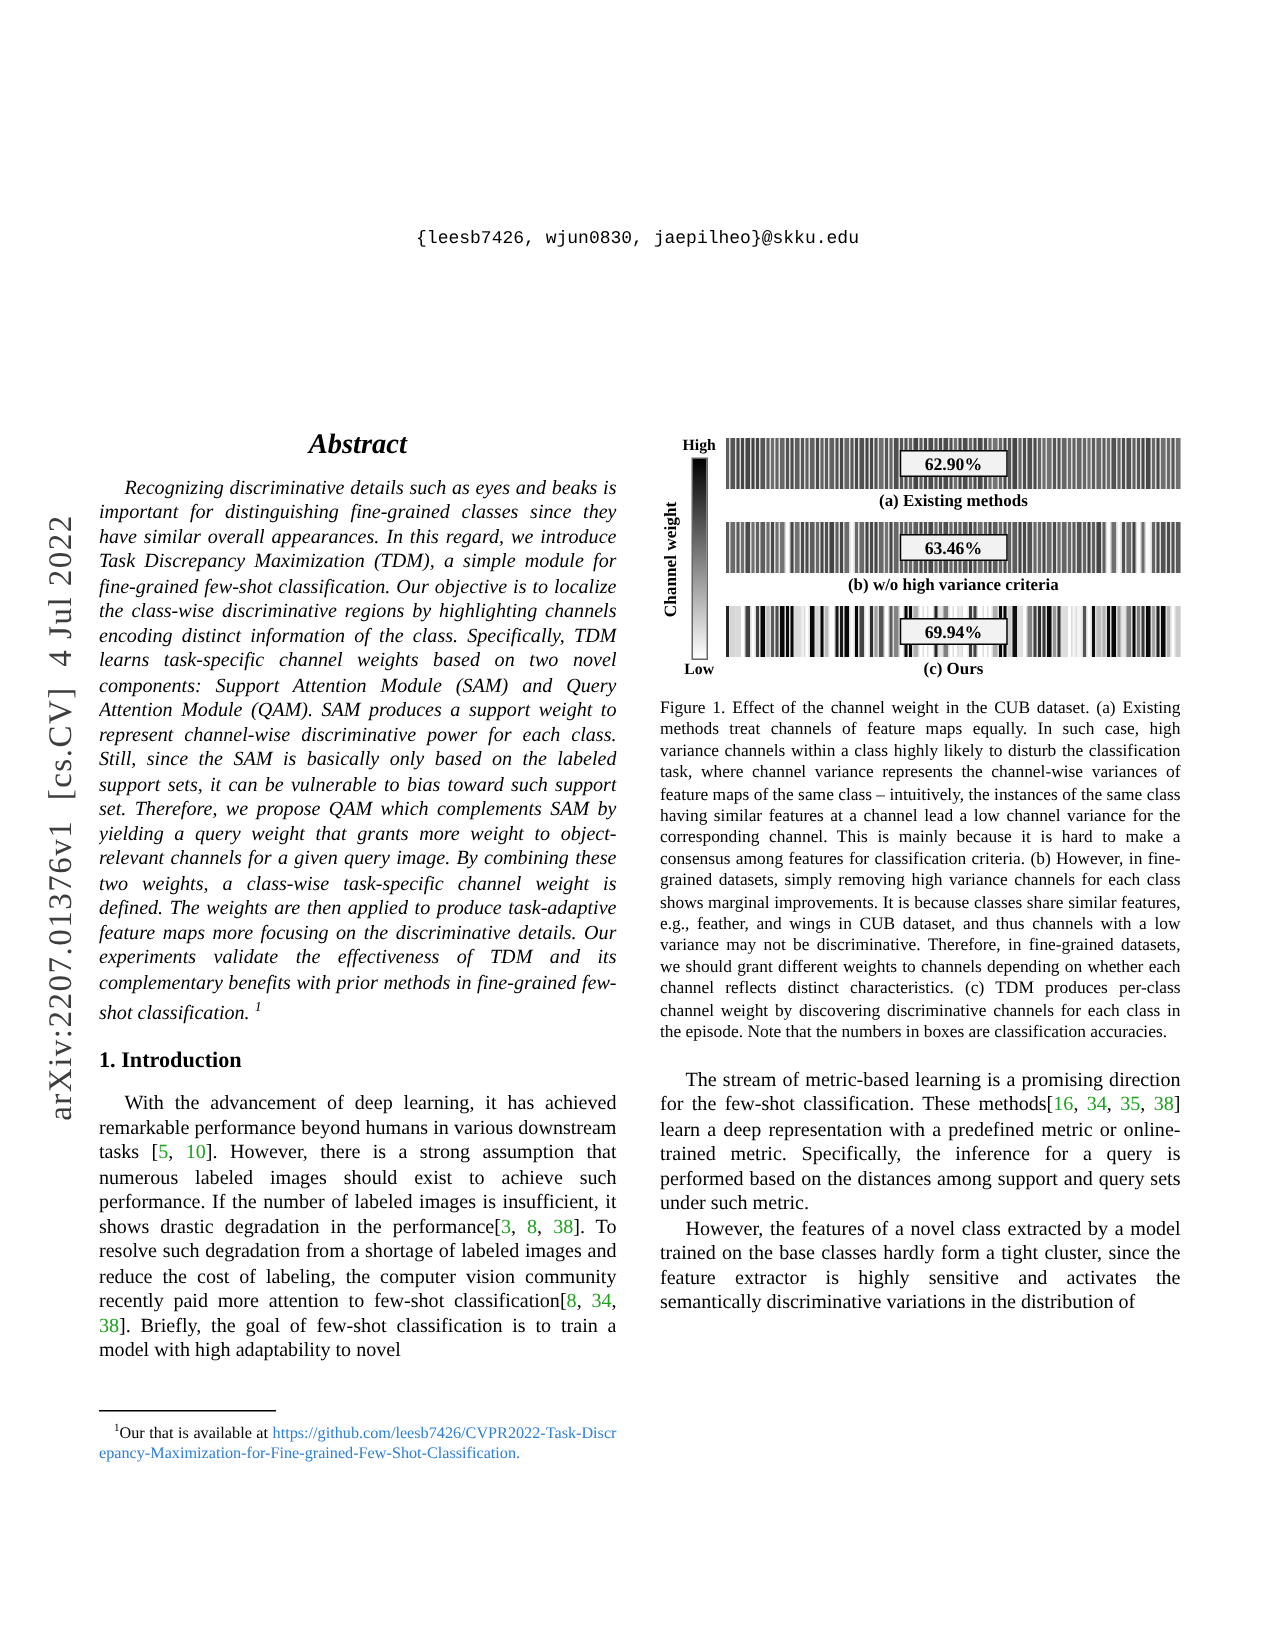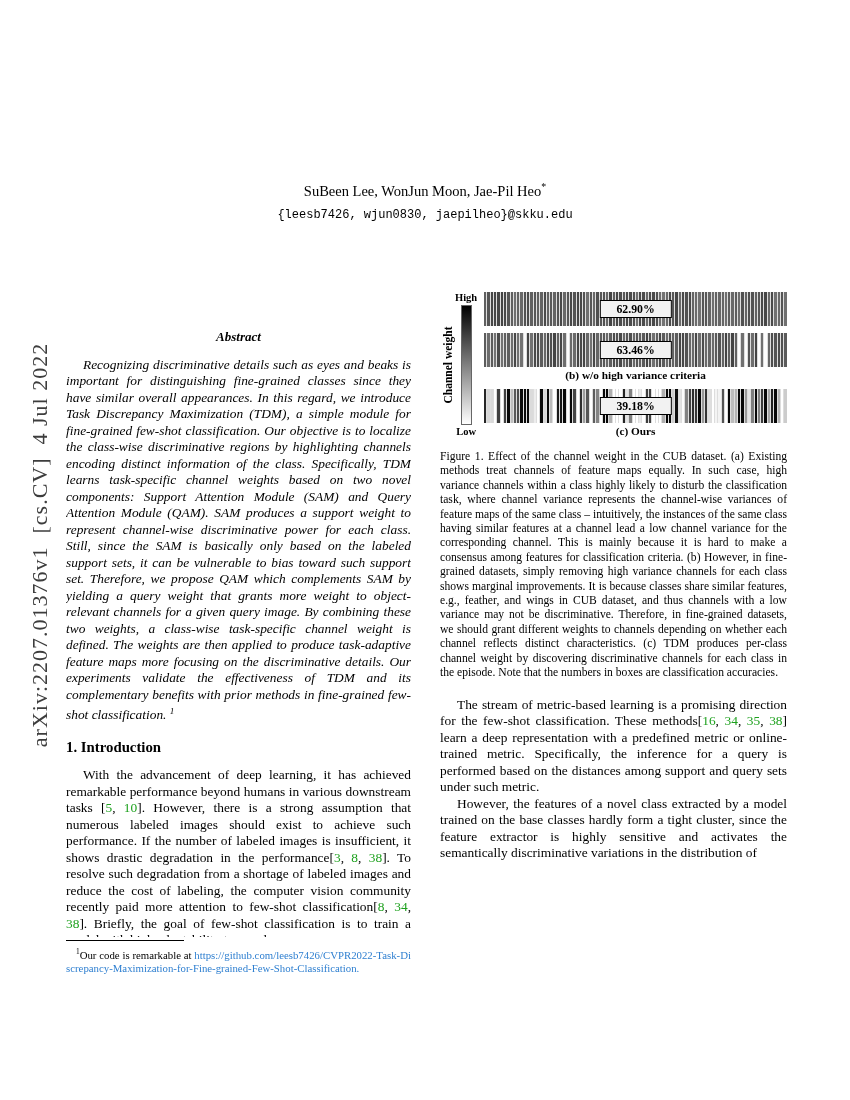--- a/index.html
+++ b/index.html
@@ -9,21 +9,21 @@
   .stamp{position:absolute;left:40px;top:545px;transform:translate(-50%,-50%) rotate(-90deg);
          white-space:pre;font-size:22px;color:#3d3d3d;letter-spacing:1px;}
   .header{position:absolute;top:144px;left:0;width:100%;text-align:center;}
   .title{font-size:18px;font-weight:bold;}
   .authors{margin-top:37px;font-size:14.5px;}
   .affil{margin-top:5px;font-size:14.5px;}
   .email{margin-top:8px;font-size:12px;font-family:"Liberation Mono","DejaVu Sans Mono",monospace;}
   .col{position:absolute;top:289px;width:345px;text-align:justify;font-size:13.4px;line-height:16.5px;}
   .col-left{left:66px;height:648px;overflow:hidden;}
   .col-right{left:440px;width:347px;}
-  .abs-heading{text-align:center;font-weight:bold;font-style:italic;font-size:13px;margin-bottom:11px;margin-top:40px;}
+  .abs-heading{text-align:center;font-weight:bold;font-style:italic;font-size:19px;margin-bottom:11px;}
   .abstract{font-style:italic;}
   .indent{text-indent:17px;}
   .sec-heading{font-size:14.8px;font-weight:bold;margin:15px 0 12px;text-align:left;}
   .footnotes{position:absolute;left:66px;top:940px;width:345px;font-size:10.8px;line-height:13.2px;text-align:justify;}
   .footnotes hr{border:none;border-top:1px solid #000;width:118px;margin:0 0 4px 0;}
   .footnotes p{text-indent:10px;}
   sup{font-size:68%;}
   .seg-cite{color:var(--cite,#1ea11e);}
   .seg-link{color:var(--link,#2e7fd0);word-break:break-all;}
   .figure{display:flex;align-items:stretch;margin:3px 0 12px;}
@@ -45,34 +45,33 @@
   .rc-body p{margin:0;}
 </style>
 </head>
 <body>
 
 <div class="page">
 
   <div class="stamp">arXiv:2207.01376v1  [cs.CV]  4 Jul 2022</div>
 
   <div class="header">
-    <div class="authors"><span>SuBeen Lee, WonJun Moon, Jae-Pil Heo</span><sup>*</sup></div>
     <div class="email">{leesb7426, wjun0830, jaepilheo}@skku.edu</div>
   </div>
 
   <div class="col col-left">
     <div class="abs-heading">Abstract</div>
     <p class="abstract indent"><span>Recognizing discriminative details such as eyes and beaks is important for distinguishing fine-grained classes since they have similar overall appearances. In this regard, we introduce Task Discrepancy Maximization (TDM), a simple module for fine-grained few-shot classification. Our objective is to localize the class-wise discriminative regions by highlighting channels encoding distinct information of the class. Specifically, TDM learns task-specific channel weights based on two novel components: Support Attention Module (SAM) and Query Attention Module (QAM). SAM produces a support weight to represent channel-wise discriminative power for each class. Still, since the SAM is basically only based on the labeled support sets, it can be vulnerable to bias toward such support set. Therefore, we propose QAM which complements SAM by yielding a query weight that grants more weight to object-relevant channels for a given query image. By combining these two weights, a class-wise task-specific channel weight is defined. The weights are then applied to produce task-adaptive feature maps more focusing on the discriminative details. Our experiments validate the effectiveness of TDM and its complementary benefits with prior methods in fine-grained few-shot classification. </span><sup>1</sup></p>
     <h2 class="sec-heading">1. Introduction</h2>
     <p class="indent"><span>With the advancement of deep learning, it has achieved remarkable performance beyond humans in various downstream tasks [</span><span class="seg-cite">5</span><span>, </span><span class="seg-cite">10</span><span>]. However, there is a strong assumption that numerous labeled images should exist to achieve such performance. If the number of labeled images is insufficient, it shows drastic degradation in the performance[</span><span class="seg-cite">3</span><span>, </span><span class="seg-cite">8</span><span>, </span><span class="seg-cite">38</span><span>]. To resolve such degradation from a shortage of labeled images and reduce the cost of labeling, the computer vision community recently paid more attention to few-shot classification[</span><span class="seg-cite">8</span><span>, </span><span class="seg-cite">34</span><span>, </span><span class="seg-cite">38</span><span>]. Briefly, the goal of few-shot classification is to train a model with high adaptability to novel</span></p>
   </div>
 
   <div class="footnotes">
     <hr>
-    <p><sup>1</sup><span>Our code is remarkable at </span><span class="seg-link">https://github.com/leesb7426/CVPR2022-Task-Discrepancy-Maximization-for-Fine-grained-Few-Shot-Classification.</span></p>
+    <p><sup>1</sup><span>Our that is available at </span><span class="seg-link">https://github.com/leesb7426/CVPR2022-Task-Discrepancy-Maximization-for-Fine-grained-Few-Shot-Classification.</span></p>
   </div>
 
   <div class="col col-right">
 
     <div class="figure">
       <div class="fig-ylabel">
         <span>Channel weight</span>
       </div>
       <div class="fig-scale">
         <span>High</span>
@@ -170,20 +169,21 @@
               <div class="bar" style="background: rgb(87, 87, 87);"></div>
               <div class="bar" style="background: rgb(73, 73, 73);"></div>
               <div class="bar" style="background: rgb(71, 71, 71);"></div>
               <div class="bar" style="background: rgb(105, 105, 105);"></div>
               <div class="bar" style="background: rgb(74, 74, 74);"></div>
               <div class="bar" style="background: rgb(112, 112, 112);"></div>
               <div class="bar" style="background: rgb(106, 106, 106);"></div>
               <div class="bar" style="background: rgb(85, 85, 85);"></div>
               <div class="bar" style="background: rgb(112, 112, 112);"></div>
             </div>
+          <div class="strip-label">(a) Existing methods</div>
         </div>
 
         <div class="strip-block">
           <div class="strip">
             <div class="acc-box">63.46%</div>
           <div class="bar" style="background: rgb(92, 92, 92);"></div>
               <div class="bar" style="background: rgb(108, 108, 108);"></div>
               <div class="bar" style="background: rgb(92, 92, 92);"></div>
               <div class="bar" style="background: rgb(114, 114, 114);"></div>
               <div class="bar" style="background: rgb(74, 74, 74);"></div>
@@ -273,21 +273,21 @@
               <div class="bar" style="background: rgb(83, 83, 83);"></div>
               <div class="bar" style="background: rgb(76, 76, 76);"></div>
               <div class="bar" style="background: rgb(81, 81, 81);"></div>
               <div class="bar" style="background: rgb(91, 91, 91);"></div>
             </div>
           <div class="strip-label">(b) w/o high variance criteria</div>
         </div>
 
         <div class="strip-block">
           <div class="strip">
-            <div class="acc-box">39.18%</div>
+            <div class="acc-box">69.94%</div>
           <div class="bar" style="background: rgb(37, 37, 37);"></div>
               <div class="bar" style="background: rgb(214, 214, 214);"></div>
               <div class="bar" style="background: rgb(217, 217, 217);"></div>
               <div class="bar" style="background: rgb(255, 255, 255);"></div>
               <div class="bar" style="background: rgb(64, 64, 64);"></div>
               <div class="bar" style="background: rgb(255, 255, 255);"></div>
               <div class="bar" style="background: rgb(63, 63, 63);"></div>
               <div class="bar" style="background: rgb(8, 8, 8);"></div>
               <div class="bar" style="background: rgb(190, 190, 190);"></div>
               <div class="bar" style="background: rgb(90, 90, 90);"></div>

